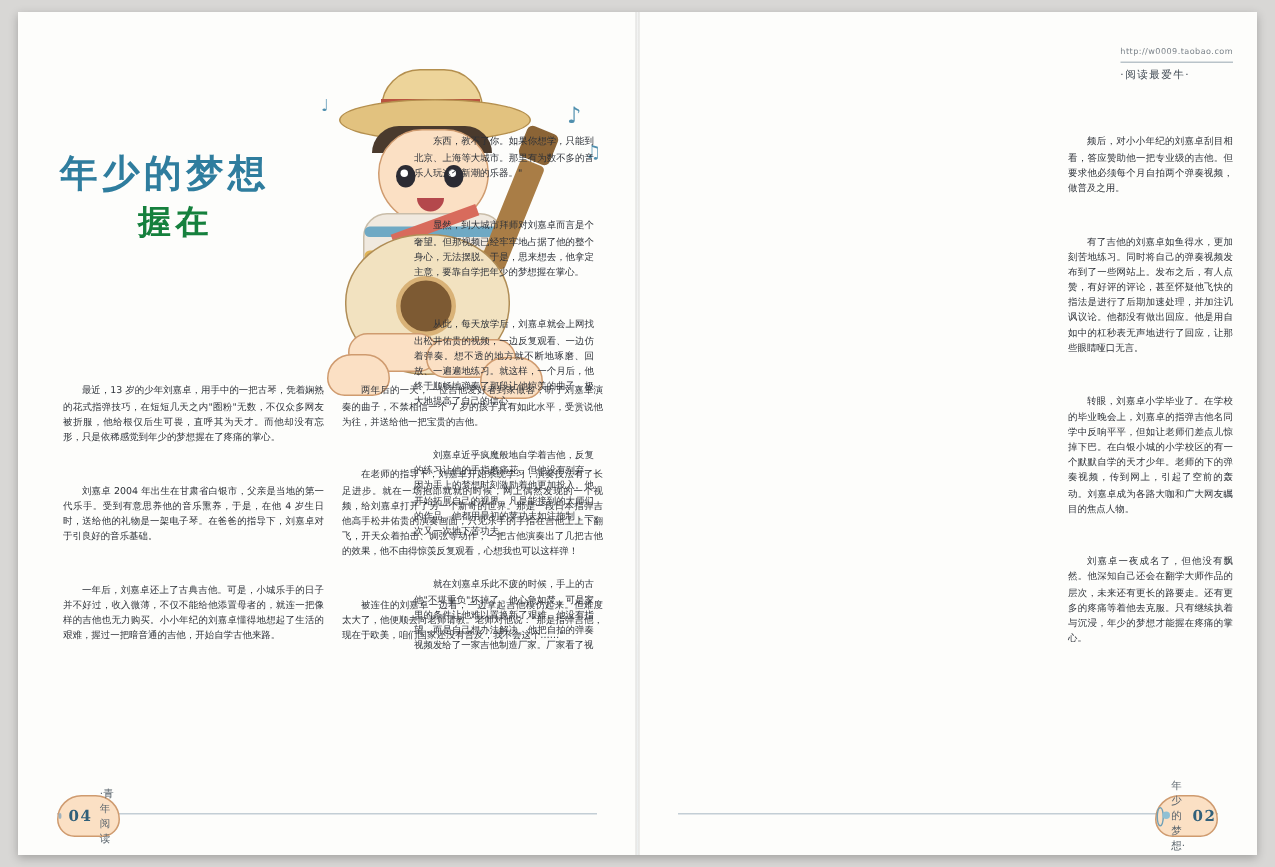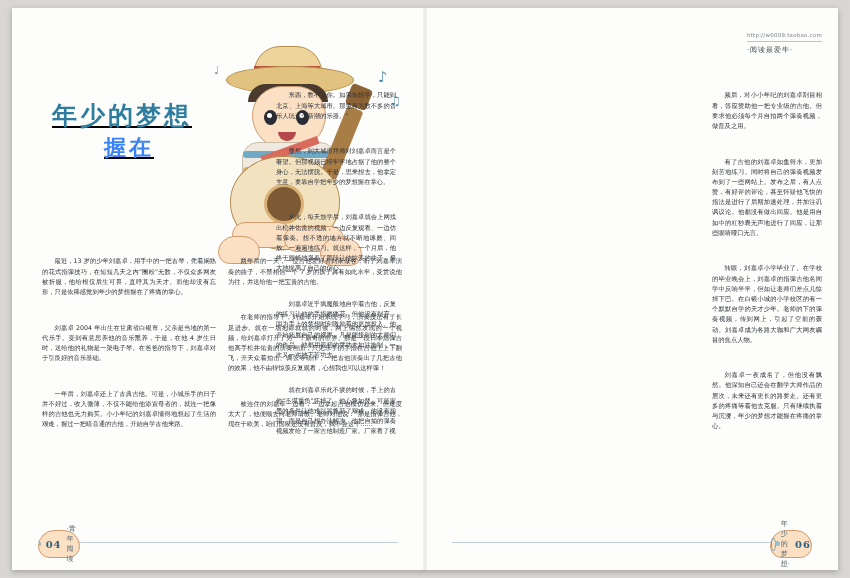--- a/index.html
+++ b/index.html
@@ -95,28 +95,28 @@
     position:absolute;width:17px;height:9px;border-radius:50% 50% 50% 50%;
     background:#7f9e63;opacity:.9;
   }
   .leaf.d{background:#5f7f4c;}
   .blossom{
     position:absolute;width:11px;height:11px;border-radius:50%;
     background:#c76a84;box-shadow:0 0 0 2px rgba(233,160,178,.5);
   }
   .blossom.l{background:#e392a9;}
   
-  .headline{position:absolute;left:40px;top:92px;width:210px;z-index:20;text-decoration:underline;}
+  .headline{position:absolute;left:28px;top:92px;width:210px;z-index:20;}
   .hl1{
     font-family:"DejaVu Serif", serif;font-weight:bold;
     font-size:25px;letter-spacing:3px;color:#2f7d9e;line-height:1.25;
   }
   .hl2{
     font-family:"DejaVu Serif", serif;font-weight:bold;
-    font-size:22px;letter-spacing:3px;color:#3b82f6;margin-left:52px;margin-top:2px;
+    font-size:22px;letter-spacing:3px;color:#15803d;margin-left:52px;margin-top:2px;
   }
   .hl3{
     font-family:"DejaVu Serif", serif;font-weight:bold;
     font-size:25px;letter-spacing:3px;color:#d4606f;margin-top:4px;
   }
   .byline{
     margin-top:10px;margin-left:4px;font-size:8px;color:#55606a;letter-spacing:1px;
   }
   
   .boy{position:absolute;left:196px;top:52px;width:200px;height:215px;z-index:15;}
@@ -349,17 +349,17 @@
       <p>有了吉他的刘嘉卓如鱼得水，更加刻苦地练习。同时将自己的弹奏视频发布到了一些网站上。发布之后，有人点赞，有好评的评论，甚至怀疑他飞快的指法是进行了后期加速处理，并加注讥讽议论。他都没有做出回应。他是用自如中的杠秒表无声地进行了回应，让那些眼睛哑口无言。</p>
       <p>转眼，刘嘉卓小学毕业了。在学校的毕业晚会上，刘嘉卓的指弹吉他名同学中反响平平，但如让老师们差点儿惊掉下巴。在白银小城的小学校区的有一个默默自学的天才少年。老师的下的弹奏视频，传到网上，引起了空前的轰动。刘嘉卓成为各路大咖和广大网友瞩目的焦点人物。</p>
       <p>刘嘉卓一夜成名了，但他没有飘然。他深知自己还会在翻学大师作品的层次，未来还有更长的路要走。还有更多的疼痛等着他去克服。只有继续执着与沉浸，年少的梦想才能握在疼痛的掌心。</p>
     </div>
   </div>
 
   <div class="foot-rule r"></div>
   <div class="foot r">
     <span class="brandmark"></span>
     <span>年少的梦想·</span>
-    <span class="pg">06</span>
+    <span class="pg">02</span>
   </div>
 
   <div class="gutter"></div>
 </div>
 
 </body></html>

